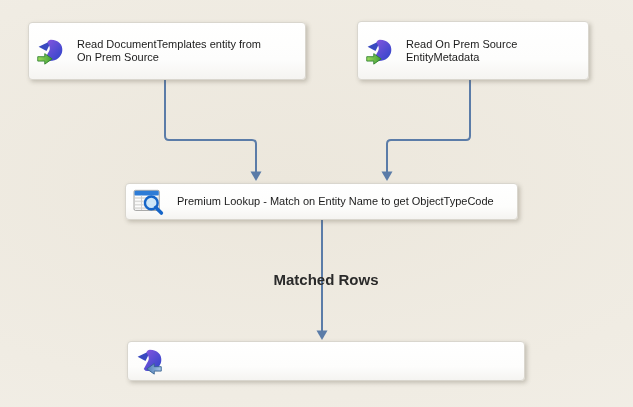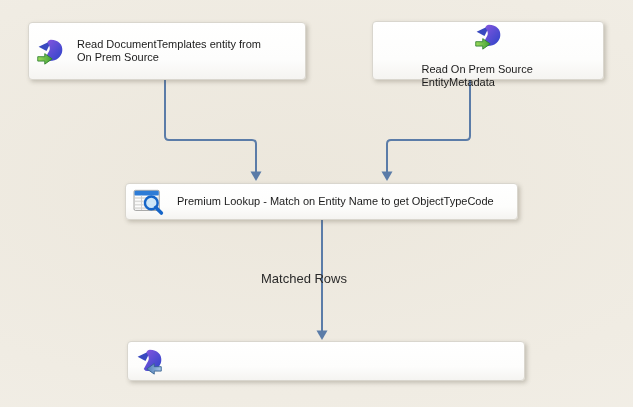--- a/index.html
+++ b/index.html
@@ -18,28 +18,28 @@
     position:absolute; box-sizing:border-box;
     display:flex; align-items:center; gap:13px;
     padding:0 8px 0 7px;
     background:linear-gradient(180deg,#ffffff 0%,#fdfdfc 65%,#f5f4f1 100%);
     border:1px solid #d9d6ce; border-radius:4px;
     box-shadow:2px 2px 4px rgba(92,86,70,0.30);
   }
   .node .label { font-size:11px; line-height:13px; color:#1b1b1b; }
   .icon { display:flex; flex:0 0 auto; }
   .n1 { left:28px;  top:22px;  width:278px; height:58px; }
-  .n2 { left:372px; top:21px;  width:232px; height:59px;flex-direction:column; }
+  .n2 { left:357px; top:21px;  width:232px; height:59px; }
   .n3 { left:125px; top:183px; width:393px; height:37px; }
   .n4 { left:127px; top:341px; width:398px; height:40px; }
   .n1 .label { max-width:192px; }
   .n2 .label { max-width:132px; }
   .path-label {
-    position:absolute; left:304px; top:271px; transform:translateX(-50%);
-    font-size:13px; color:#2a2a2a; white-space:nowrap;
+    position:absolute; left:326px; top:271px; transform:translateX(-50%);
+    font-size:15px; color:#2a2a2a; white-space:nowrap;font-weight:bold;
   }
 </style>
 </head>
 <body>
 
 <div class="canvas">
 
   <svg class="wires" xmlns="http://www.w3.org/2000/svg">
     <g>
       <path d="M165 80 L165 136 Q165 140 169 140 L252 140 Q256 140 256 144 L256 172"></path>

